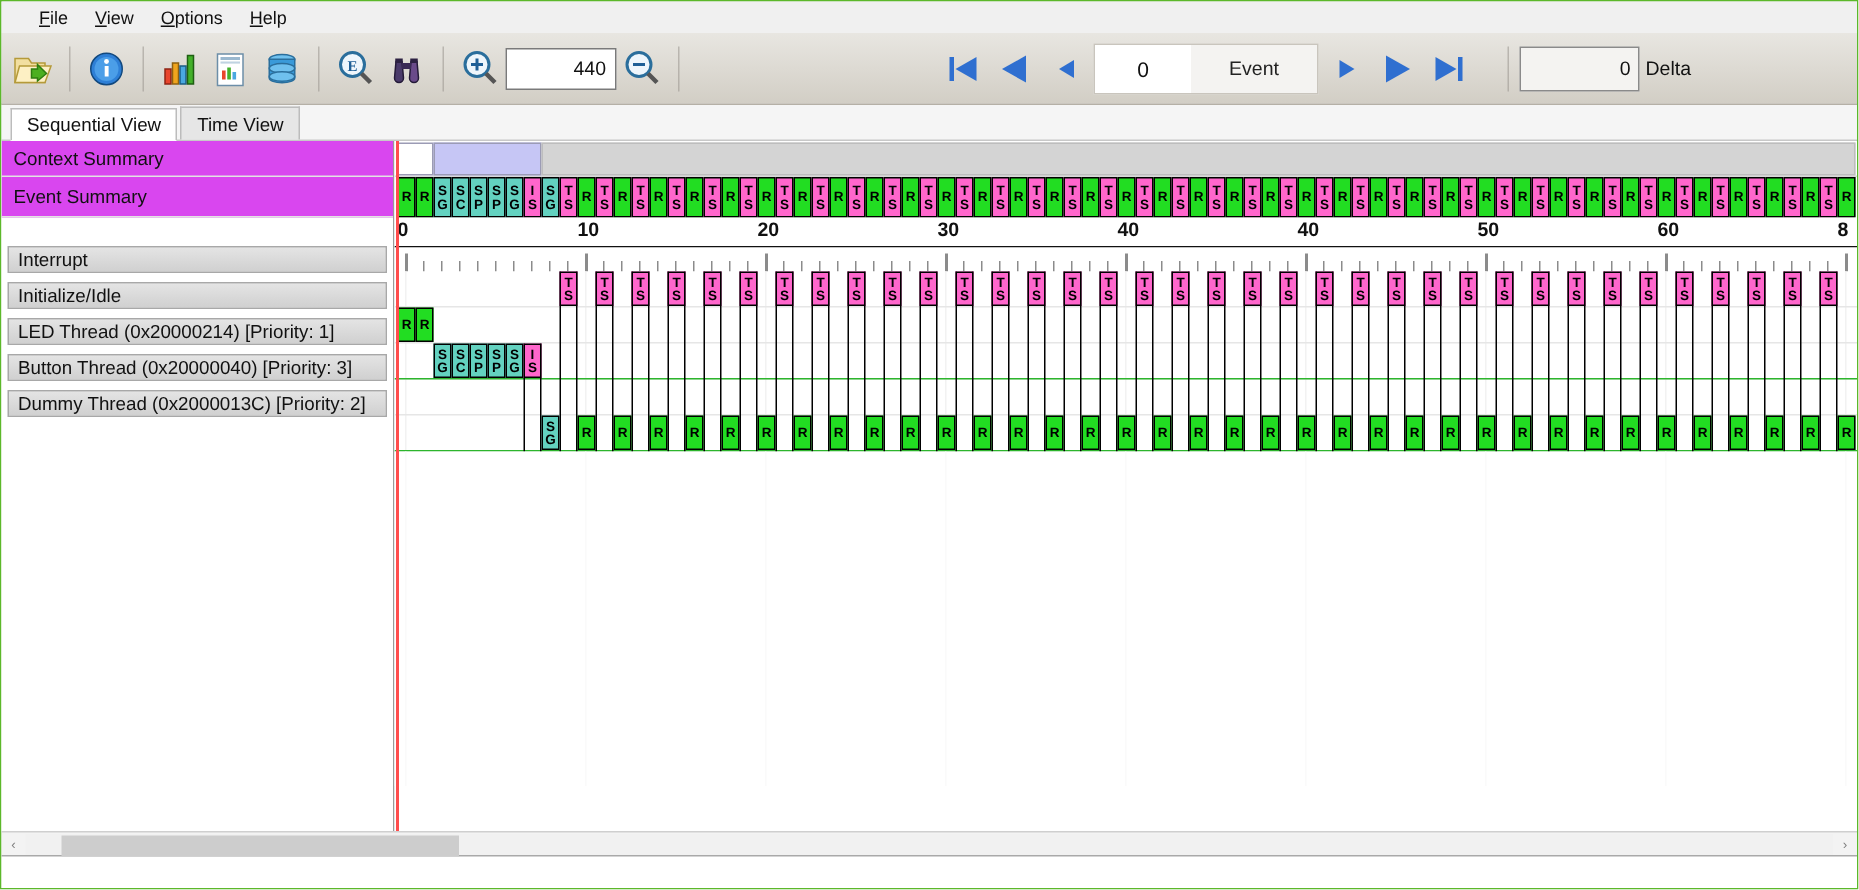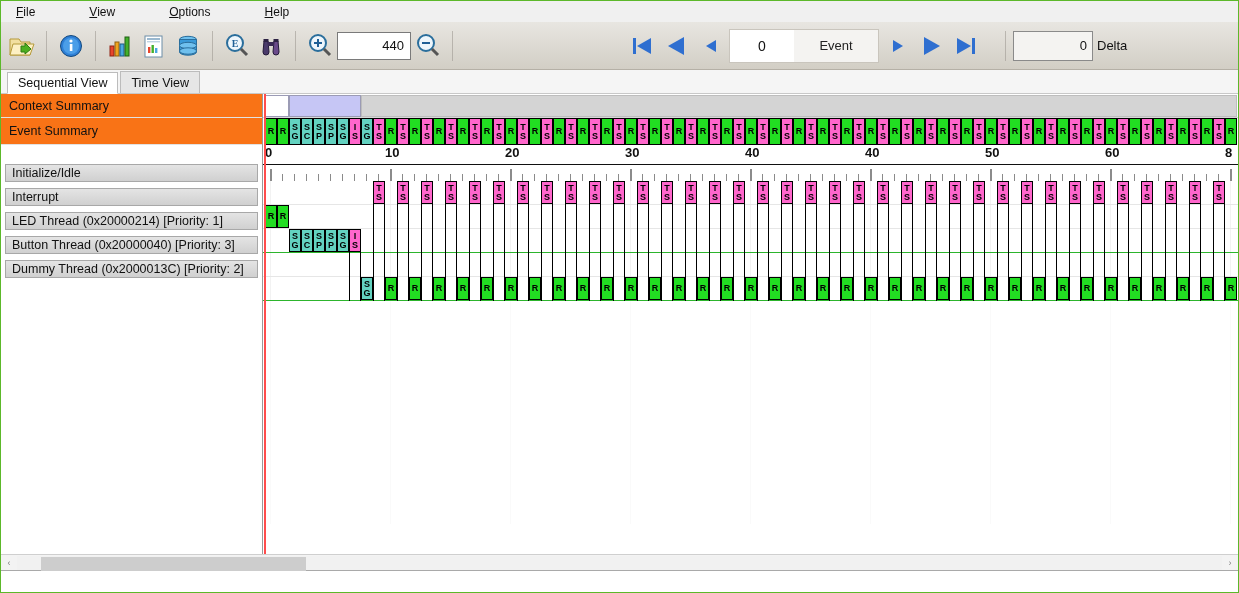--- a/index.html
+++ b/index.html
@@ -46,23 +46,22 @@
   }
   .glyph-min { width: 11px; height: 1px; background: #111; }
   .glyph-max { width: 10px; height: 10px; border: 1px solid #111; }
   .glyph-close { font-size: 14px; line-height: 1; }
 
   
   .menubar {
     height: 21px; flex: 0 0 21px;
     background: #f0f0f0;
     display: flex; align-items: center;
-    padding-left: 6px;
+    padding-left: 16px;
     border-bottom: 0px;
-    gap: 36px;
   }
   .menu-item {
     font-size: 12px; color: #111;
     padding: 2px 9px; cursor: default;
     white-space: nowrap;
   }
   .menu-item span.u { text-decoration: underline; }
 
   
   .toolbar {
@@ -141,21 +140,21 @@
     flex: 1 1 auto; position: relative; overflow: hidden;
     background: #ffffff;
   }
 
   
   .lrow {
     height: 22px; display: flex; align-items: center;
     padding-left: 8px; font-size: 12.5px; color: #111;
     border-bottom: 1px solid #e2e2e2;
   }
-  .lrow.plain { background: #f97316; }
+  .lrow.plain { background: #d946ef; }
   .thread-btn {
     margin: 2px 4px 2px 4px; height: 18px;
     background: linear-gradient(#e4e4e4, #d0d0d0);
     border: 1px solid #a8a8a8;
     display:flex; align-items:center; padding-left:6px;
     font-size: 12.5px; color:#111; cursor: default;
     white-space: nowrap; overflow: hidden;
   }
   .thread-slot { height: 24px; display:flex; flex-direction:column; justify-content:center; }
 
@@ -374,24 +373,24 @@
 
   <div class="main">
 
     <div class="leftpane">
       <div class="lrow plain" style="height:24px">Context Summary</div>
       <div class="lrow plain" style="height:27px">Event Summary</div>
       <div style="height:16px"></div>
 
       <div id="thread-labels">
           <div class="thread-slot" style="height: 24px;">
+            <div class="thread-btn">Interrupt</div>
+          </div>
+          <div class="thread-slot" style="height: 24px;">
             <div class="thread-btn">Initialize/Idle</div>
-          </div>
-          <div class="thread-slot" style="height: 24px;">
-            <div class="thread-btn">Interrupt</div>
           </div>
           <div class="thread-slot" style="height: 24px;">
             <div class="thread-btn">LED Thread (0x20000214) [Priority: 1]</div>
           </div>
           <div class="thread-slot" style="height: 24px;">
             <div class="thread-btn">Button Thread (0x20000040) [Priority: 3]</div>
           </div>
           <div class="thread-slot" style="height: 24px;">
             <div class="thread-btn">Dummy Thread (0x2000013C) [Priority: 2]</div>
           </div>

